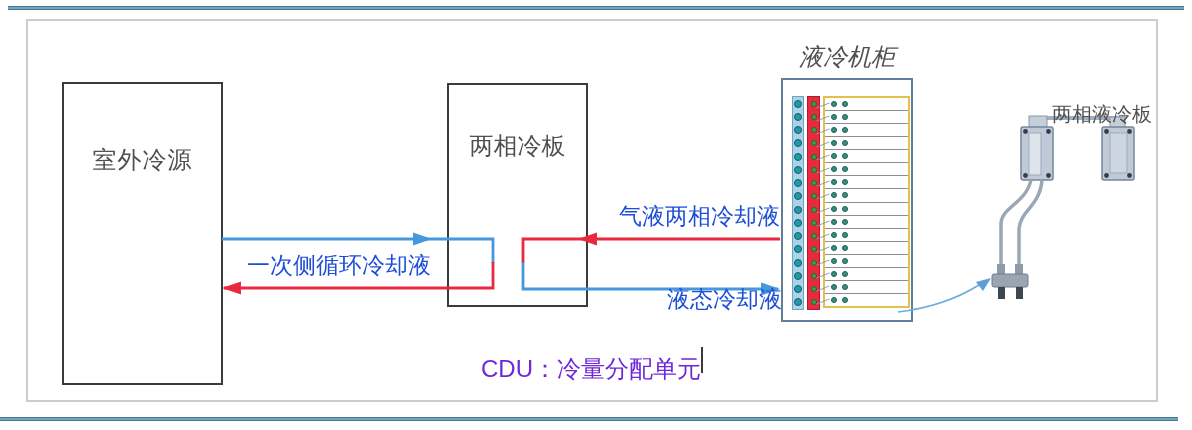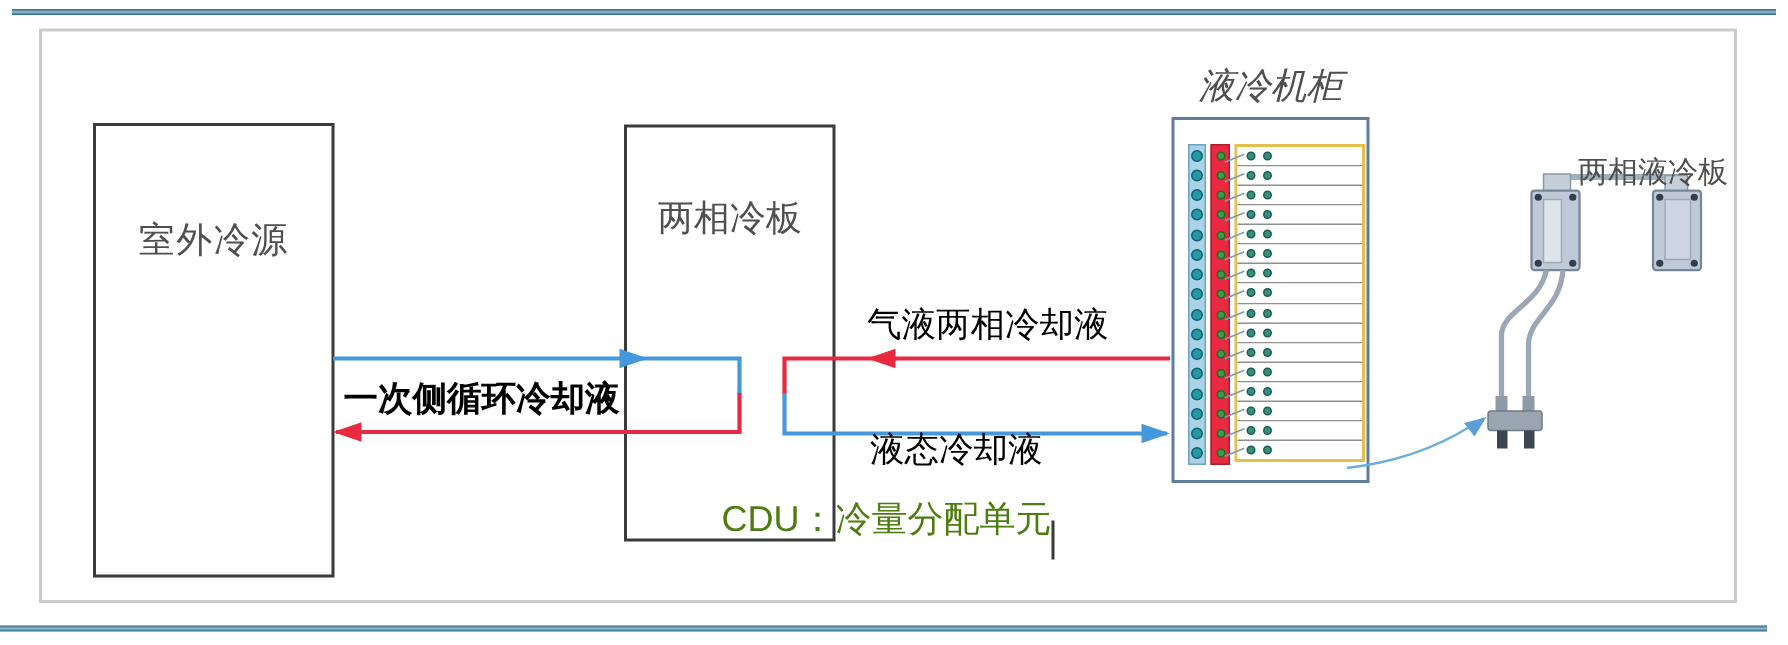--- a/index.html
+++ b/index.html
@@ -7,30 +7,30 @@
     position:relative;width:1192px;height:430px;background:#ffffff;overflow:hidden;
     font-family:"Liberation Sans","DejaVu Sans",sans-serif;color:#4f4f4f;
   }
   .rule{position:absolute;height:4px;background:linear-gradient(#2c6486,#8fb8cc,#2c6486);}
   #rule-top{left:8px;right:8px;top:6px;}
   #rule-bottom{left:0px;width:1178px;top:417px;}
   #frame{position:absolute;left:26px;top:19px;width:1128px;height:379px;border:2px solid #cccccc;background:#ffffff;}
   .node-box{position:absolute;border:2px solid #3b3b3b;background:#ffffff;box-sizing:border-box;text-align:center;}
   #outdoor-box{left:62px;top:82px;width:161px;height:303px;}
   #outdoor-box .bl{margin-top:60px;font-size:24px;letter-spacing:1px;}
-  #cdu-box{left:416px;top:83px;width:141px;height:278px;}
+  #cdu-box{left:447px;top:83px;width:141px;height:224px;}
   #cdu-box .bl{margin-top:46px;font-size:24px;line-height:30px;}
-  .flow-label{position:absolute;font-size:23px;text-align:left;white-space:nowrap;color:#000000;}
-  #lbl-primary{left:229px;top:250px;width:202px;font-weight:bold;}
+  .flow-label{position:absolute;font-size:23px;text-align:right;white-space:nowrap;color:#1d4ed8;}
+  #lbl-primary{left:229px;top:250px;width:202px;}
   #lbl-twophase{left:578px;top:201px;width:202px;}
   #lbl-secondary{left:577px;top:251px;width:202px;}
   #lbl-liquid{left:580px;top:284px;width:202px;}
   #cabinet-label{position:absolute;left:781px;top:41px;width:132px;text-align:center;font-size:24px;font-style:italic;}
   #coldplate-label{position:absolute;left:1000px;top:77px;width:152px;text-align:right;font-size:20px;margin-top:24px;}
-  #caption{position:absolute;left:440px;top:330px;width:302px;text-align:center;font-size:24px;color:#4d7c0f;}
+  #caption{position:absolute;left:440px;top:353px;width:302px;text-align:center;font-size:24px;color:#6d28d9;}
   #caption-cursor{position:absolute;left:701px;top:347px;width:2px;height:26px;background:#3a3a3a;}
   
   #cabinet-box{position:absolute;left:781px;top:78px;width:132px;height:244px;border:2px solid var(--cabinet_border,#5d7f9d);box-sizing:border-box;background:#ffffff;}
   #manifold-cold{position:absolute;left:9px;top:16px;width:12px;height:214px;background:#abd3e7;border:1px solid #6fa3c0;box-sizing:border-box;display:flex;flex-direction:column;justify-content:space-around;align-items:center;}
   #manifold-hot{position:absolute;left:24px;top:16px;width:13px;height:214px;background:var(--hot,#e02c3e);border:1px solid #a81f2e;box-sizing:border-box;display:flex;flex-direction:column;justify-content:space-around;align-items:center;}
   .mdot{width:6px;height:6px;border-radius:50%;}
   .mdot.cold{background:#2398a6;border:1px solid #11616b;}
   .mdot.hot{width:4px;height:4px;background:#3e9c46;border:1px solid #1e6b26;}
   #rack{position:absolute;left:40px;top:16px;width:87px;height:212px;border:2px solid var(--rack_frame,#e3c04b);box-sizing:border-box;background:#ffffff;display:flex;flex-direction:column;}
   .slot{flex:1;position:relative;border-bottom:1px solid #8f8f8f;background:#ffffff;}

